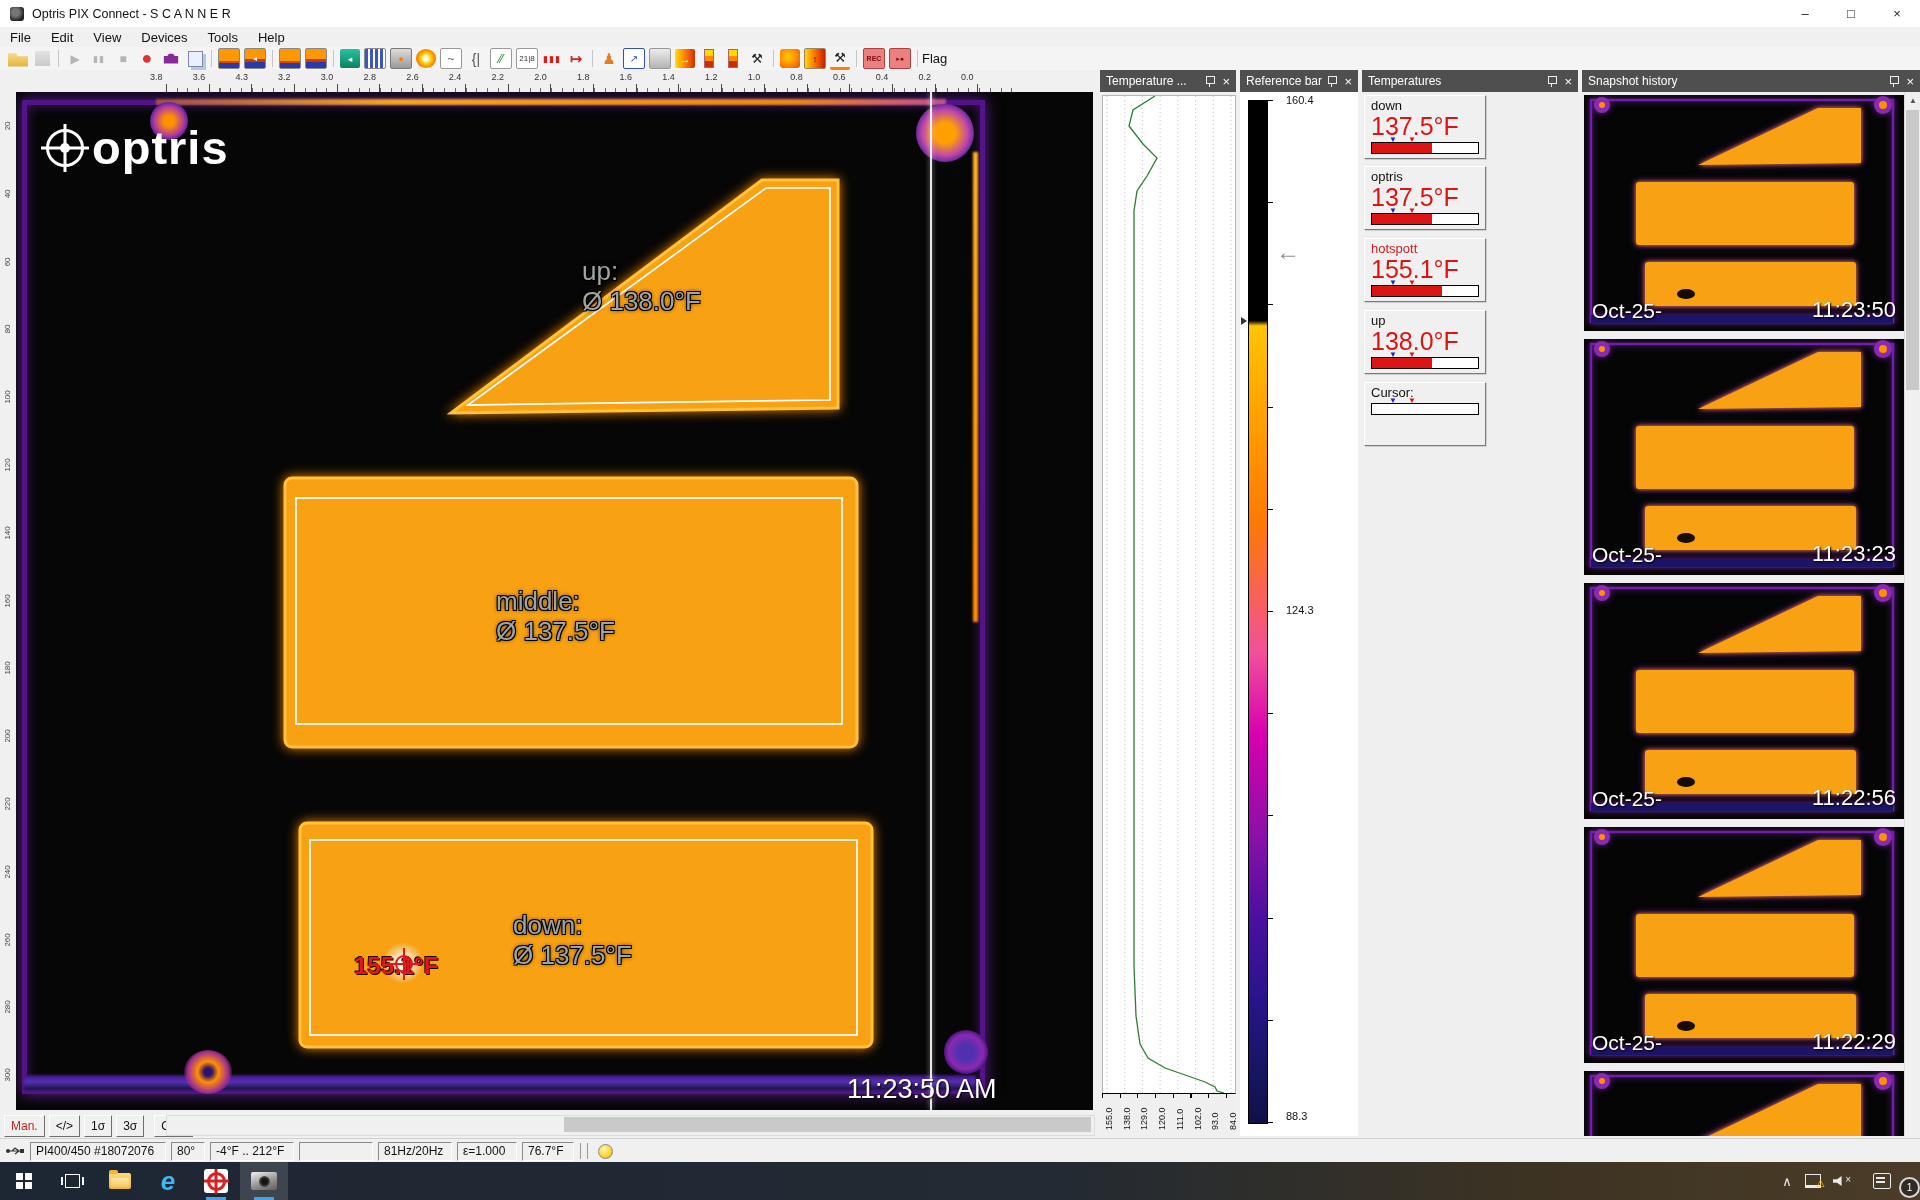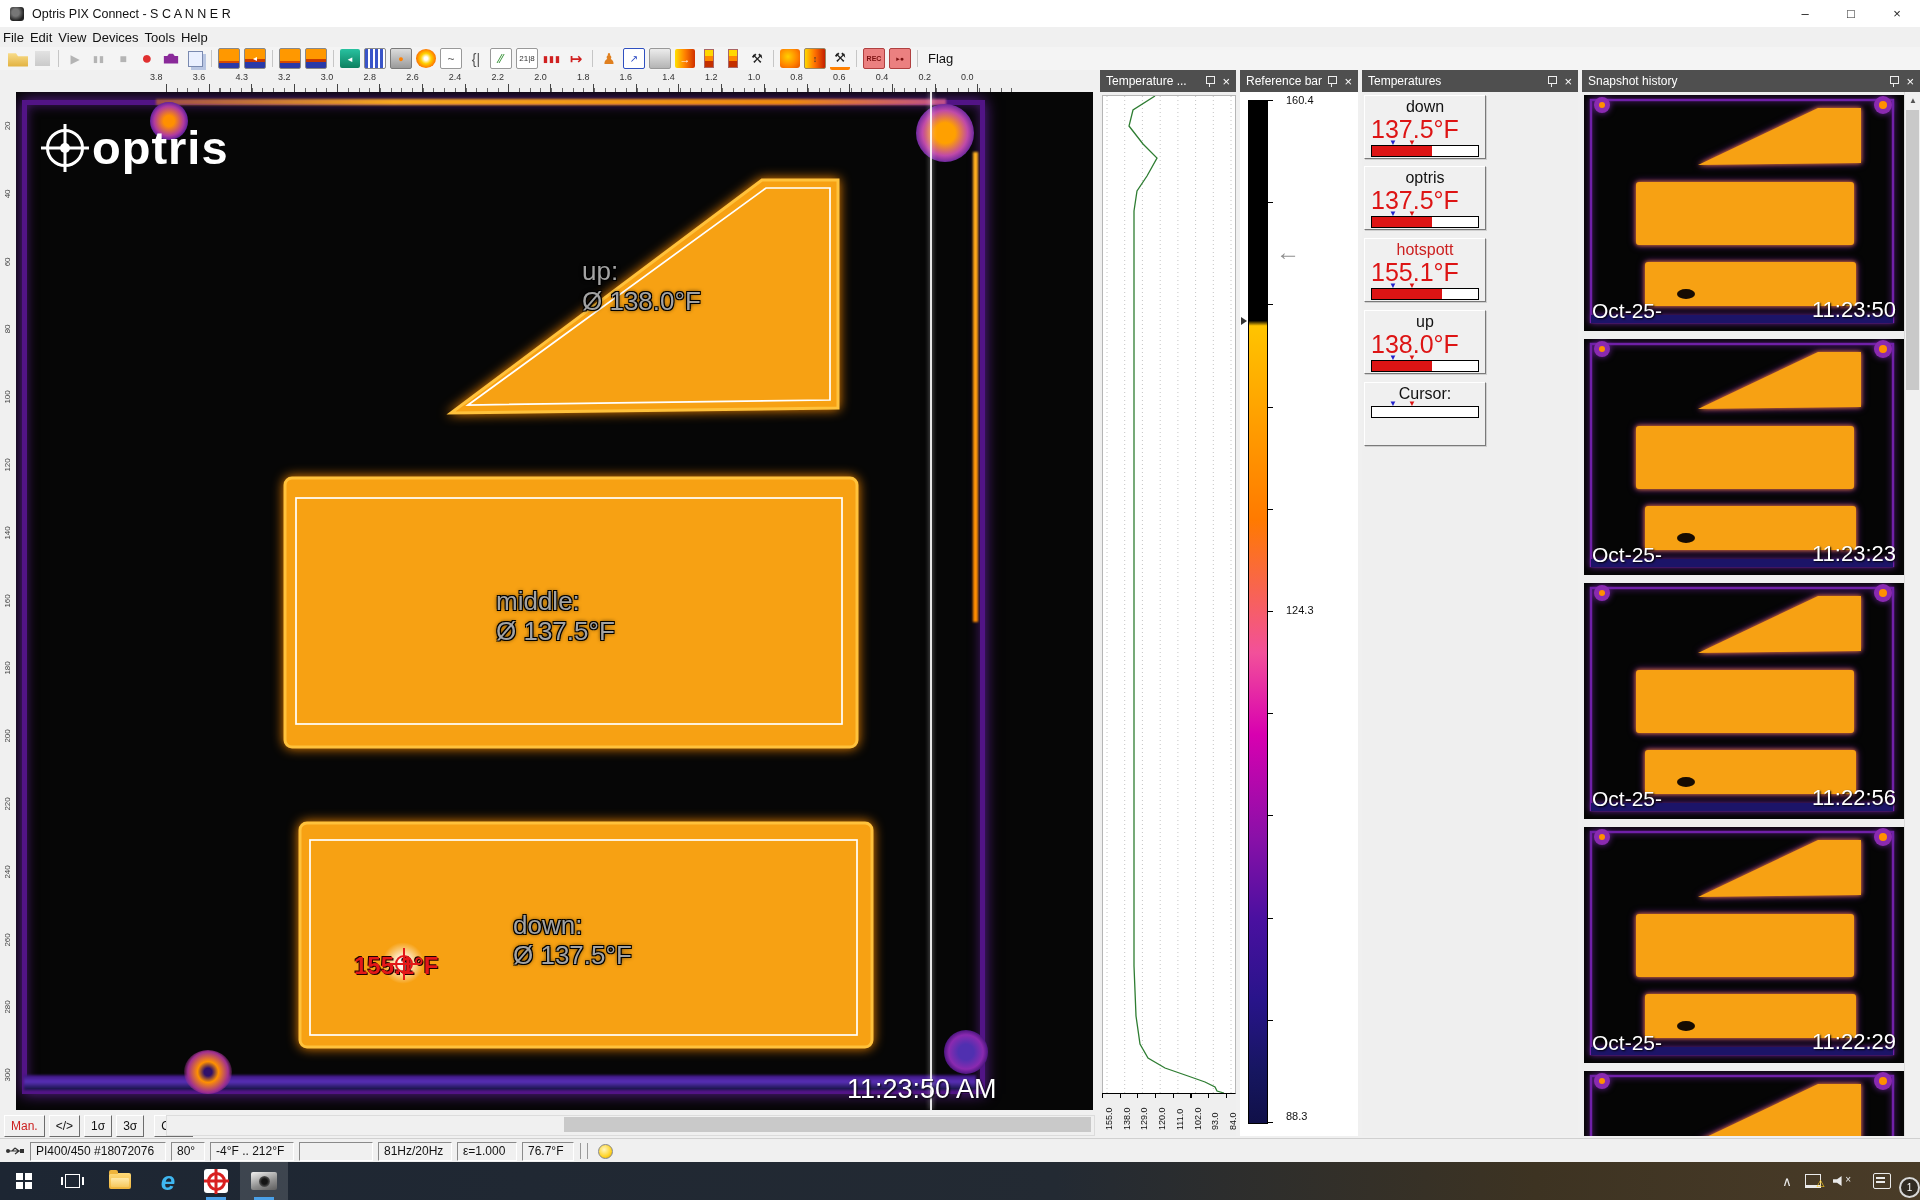--- a/index.html
+++ b/index.html
@@ -5,21 +5,21 @@
   html,body{margin:0;padding:0;background:#f0f0f0;font-family:"Liberation Sans","DejaVu Sans",sans-serif;}
   #root{position:relative;width:1920px;height:1200px;overflow:hidden;background:#f0f0f0;}
   
   .titlebar{position:absolute;left:0;top:0;width:1920px;height:27px;background:#ffffff;border-bottom:1px solid #d8d8d8;display:flex;align-items:center;}
   .app-ico{width:14px;height:14px;margin:0 8px 0 10px;background:radial-gradient(circle at 40% 40%,#777 30%,#222 70%);border-radius:3px;}
   .title-text{font-size:12.5px;color:#111;}
   .wbtns{position:absolute;right:0;top:0;height:27px;display:flex;}
   .wbtn{width:46px;height:27px;display:flex;align-items:center;justify-content:center;font-size:13px;color:#222;}
   
   .menubar{position:absolute;left:0;top:27px;width:1920px;height:20px;background:#f0f0f0;display:flex;align-items:center;font-size:13px;color:#111;}
-  .menubar span{padding:0 3px;}
+  .menubar span{padding:0 10px;}
   
   .toolbar{position:absolute;left:0;top:47px;width:1920px;height:23px;background:#f4f4f4;display:flex;align-items:center;padding-left:6px;box-sizing:border-box;}
   .tbi{width:20px;height:19px;margin:0 2px;display:inline-flex;align-items:center;justify-content:center;font-size:12px;flex:none;border-radius:2px;}
   .sep{width:1px;height:17px;background:#c6c6c6;margin:0 4px;flex:none;}
   .i-open{background:linear-gradient(#ffe9a0,#e0ae3a);clip-path:polygon(0 22%,40% 22%,50% 38%,100% 38%,100% 92%,0 92%);}
   .i-save{background:linear-gradient(#d4d4d4,#a8a8a8);opacity:.55;}
   .gray{color:#b4b4b4;}
   .i-record{color:#e03030;font-size:18px;}
   .i-camera{background:#8a2a9a;clip-path:polygon(8% 32%,28% 32%,38% 16%,62% 16%,72% 32%,92% 32%,92% 86%,8% 86%);}
   .i-copy{width:13px;height:14px;background:#eaf0ff;border:1px solid #7a8ab0;box-shadow:3px 3px 0 #b9c6e2;}
@@ -35,21 +35,21 @@
   .i-redarr{color:#d02020;font-weight:bold;font-size:15px;}
   .i-person{color:#e08020;font-size:15px;}
   .i-expand{color:#2040c0;border:1px solid #3050c0;font-size:10px;background:#fff;}
   .i-graybox{background:linear-gradient(#ececec,#b4b4b4);border:1px solid #999;}
   .i-cbararrow{background:linear-gradient(to right,#ffe000,#ff8000,#d03000);color:#fff;font-weight:bold;font-size:11px;}
   .i-vbars{width:8px;background:linear-gradient(#ffd800 0 34%,#ff8800 34% 67%,#c43000 67% 100%);border:1px solid #a66;}
   .i-hammer{color:#222;font-size:13px;}
   .i-blob{background:radial-gradient(circle at 40% 40%,#ffd000,#ff8000 60%,#e05000);border-radius:3px;}
   .i-cbarh{background:linear-gradient(to right,#ffd800,#ff7000,#c42000);border:1px solid #986;color:#333;font-size:9px;}
   .i-vid{background:#eb8080;border:1px solid #b04040;color:#7a1010;font-size:7px;font-weight:bold;}
-  .flag-label{font-size:13px;color:#111;margin-left:6px;}
+  .flag-label{font-size:13px;color:#111;}
   
   .ruler-top{position:absolute;left:16px;top:70px;width:1077px;height:22px;background:#f0f0f0;border-bottom:1px solid #9a9a9a;}
   .rt-labels{position:absolute;left:134px;top:2px;width:854px;display:flex;}
   .rt-labels span{width:42.7px;text-align:left;font-size:9px;color:#333;flex:none;}
   .rt-ticks{position:absolute;left:150px;bottom:0;width:854px;height:4px;background:repeating-linear-gradient(to right,#666 0 1px,transparent 1px 10.7px);}
   .rt-ticks2{position:absolute;left:150px;bottom:0;width:854px;height:8px;background:repeating-linear-gradient(to right,#444 0 1px,transparent 1px 42.7px);}
   .ruler-left{position:absolute;left:0;top:92px;width:16px;height:1018px;background:#f0f0f0;border-right:1px solid #9a9a9a;display:flex;flex-direction:column;}
   .ruler-left span{height:67.8px;display:flex;align-items:center;justify-content:center;transform:rotate(-90deg);font-size:8px;color:#444;flex:none;}
   
   .canvas{position:absolute;left:16px;top:92px;width:1077px;height:1018px;background:#060606;overflow:hidden;}
@@ -100,21 +100,21 @@
   .pax span:nth-child(4){left:57px;}.pax span:nth-child(5){left:75px;}.pax span:nth-child(6){left:93px;}
   .pax span:nth-child(7){left:110px;}.pax span:nth-child(8){left:128px;}
   
   .refbar{position:absolute;left:8px;top:8px;width:18px;height:1022px;border:1px solid #000;background:linear-gradient(to bottom,#000 0%,#000 21.5%,#ffc400 22%,#ffa000 31%,#ff7a00 41%,#f2509a 54%,#d800b0 62%,#8a10a8 72%,#4a10a0 80%,#28148a 88%,#161660 95%,#101048 100%);}
   .refticks{position:absolute;left:28px;top:8px;width:5px;height:1023px;background:repeating-linear-gradient(to bottom,#000 0 1px,transparent 1px 102.2px);}
   .reflab{position:absolute;left:46px;font-size:11px;color:#111;}
   .refarrow{position:absolute;left:36px;top:146px;font-size:24px;font-weight:bold;color:#8f8f8f;}
   .refmark{position:absolute;left:1px;top:225px;width:0;height:0;border-top:4px solid transparent;border-bottom:4px solid transparent;border-left:6px solid #333;}
   
   .tcard{position:absolute;left:2px;width:122px;height:64px;background:#f0f0f0;border:1px solid;border-color:#ffffff #7a7a7a #7a7a7a #ffffff;box-shadow:1px 1px 0 #cfcfcf;padding:2px 6px;box-sizing:border-box;}
-  .tlabel{font-size:16px;color:#111;text-align:center;}
+  .tlabel{font-size:13px;color:#111;}
   .tlabel.redl{color:#cc2020;}
   .tvalue{font-size:25px;color:#dd1414;line-height:26px;white-space:nowrap;}
   .tbar{position:relative;margin-top:3px;width:106px;height:10px;background:#fff;border:1px solid #000;}
   .tfill{position:absolute;left:0;top:0;height:100%;background:#dd1414;}
   .mk{position:absolute;top:-7px;font-size:8px;line-height:8px;}
   .mk.blue{left:16%;color:#2222cc;}
   .mk.redm{left:34%;color:#dd1414;}
   
   .snap{position:absolute;left:2px;width:320px;height:236px;background:#050505;overflow:hidden;}
   .snap svg{position:absolute;left:0;top:0;}

